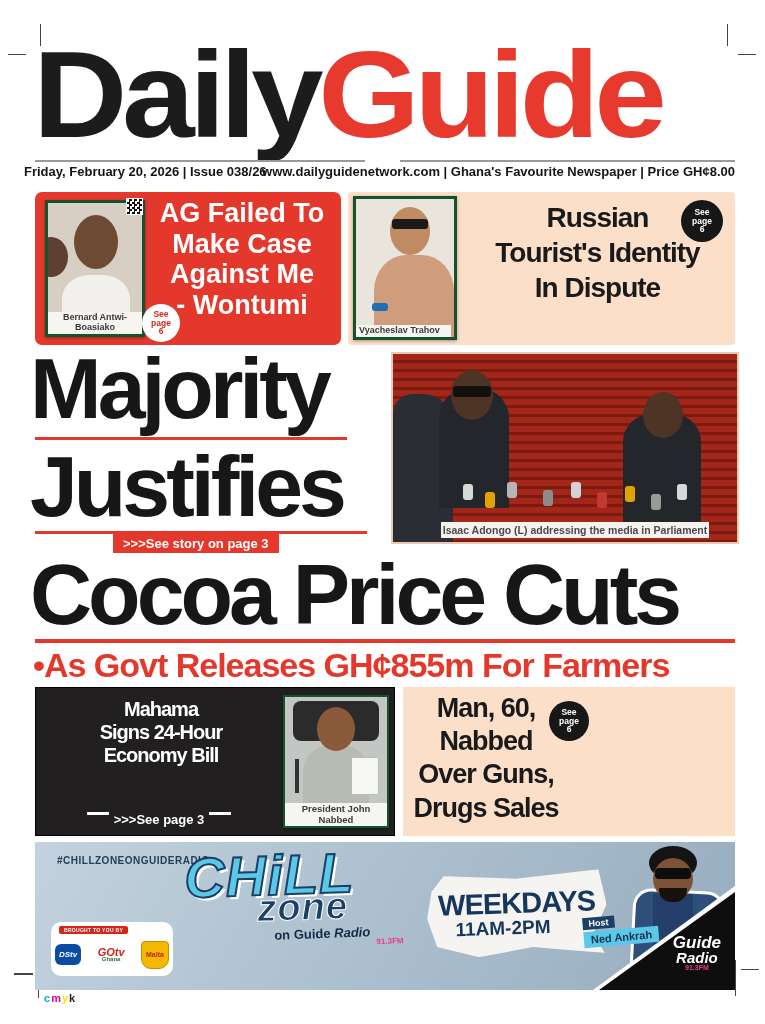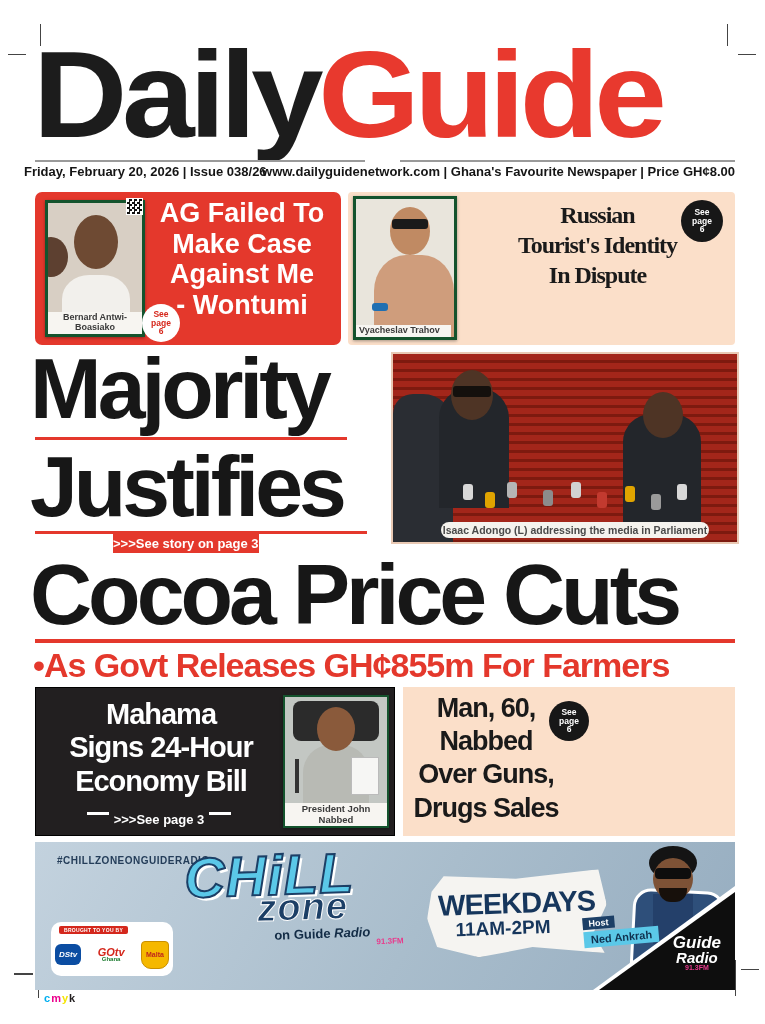--- a/index.html
+++ b/index.html
@@ -37,30 +37,30 @@
   .badge.black { background:#171717; color:#fff; }
 
   .hl-white { color:#ffffff; font-weight:800; text-align:center; }
   .hl-black { color:#1a1a1a; font-weight:800; text-align:center; }
 
   
   .lead-hl { position:absolute; left:30px; color:#171717; font-weight:800; font-size:86px;
              letter-spacing:-4px; line-height:0.9; }
   .red-underline { position:absolute; background:#e4382c; }
   .kicker { position:absolute; left:113px; top:534px; background:#e4382c; color:#fff;
-            font-size:13px; font-weight:800; padding:2px 0; }
+            font-size:13px; font-weight:800; padding:2px 10px; }
   .subhead { position:absolute; left:33px; top:646px; color:#e4382c; font-weight:800;
              font-size:34px; letter-spacing:-1px; white-space:nowrap; }
 
   
   .lead-photo { position:absolute; left:391px; top:352px; width:344px; height:188px; overflow:hidden;
                 border:2px solid #e9c9b4; background:repeating-linear-gradient(180deg,#a3261a 0 6px,#7d1a0f 6px 9px); }
   .fig { position:absolute; }
   .lead-caption { position:absolute; left:48px; right:28px; bottom:4px; background:#f5f3ee; color:#4a4a4a;
-                  font-size:10.5px; font-weight:700; text-align:center; padding:2px 0;border-radius:8px; }
+                  font-size:10.5px; font-weight:700; text-align:center; padding:2px 0; }
 
   
   .seepage-wrap { position:absolute; left:0; right:112px; top:124px; display:flex; align-items:flex-start; justify-content:center; gap:5px; }
   .seepage-dash { width:22px; height:3px; background:#fff; }
   .seepage-text { color:#fff; font-size:13px; font-weight:800; }
 
   
   .banner { position:absolute; left:35px; top:842px; width:700px; height:148px; overflow:hidden;
             background:linear-gradient(120deg,#c3d2de 0%,#a9bdcc 55%,#96adc0 100%); }
   .hashtag { position:absolute; left:22px; top:13px; font-size:10px; font-weight:800; color:#243d59; letter-spacing:.5px; }
@@ -154,21 +154,21 @@
   </div>
 
   <div class="box-peach1">
     <div class="photo" style="left:5px; top:4px; width:104px; height:144px; background:#e9e5dc;">
       <div class="torso" style="left:18px; top:56px; width:80px; height:90px; background:#cf9d7c;"></div>
       <div class="head" style="left:34px; top:8px; width:40px; height:48px; background:#c08a63;"></div>
       <div class="abs" style="left:36px; top:20px; width:36px; height:10px; background:#1a1a1a; border-radius:3px;"></div>
       <div class="abs" style="left:16px; top:104px; width:16px; height:8px; background:#1f6fb2; border-radius:3px;"></div>
       <div class="caption-strip" style="text-align:left; padding-left:3px; right:auto; width:92px;">Vyacheslav Trahov</div>
     </div>
-    <div class="hl-black pre" style="position:absolute; left:118px; right:6px; top:8px; font-size:24px; line-height:1.25; letter-spacing:-1px;font-family:Liberation Serif, serif;">Russian
+    <div class="hl-black pre" style="position:absolute; left:118px; right:6px; top:8px; font-size:28px; line-height:1.25; letter-spacing:-1px;">Russian
 Tourist's Identity
 In Dispute</div>
     <div class="badge black pre" style="right:12px; top:8px; width:42px; height:42px;">See
 page
 6</div>
   </div>
 
   <div class="lead-hl" style="top:350px;">Majority</div>
   <div class="red-underline" style="left:35px; top:437px; width:312px; height:3px;"></div>
   <div class="lead-hl" style="top:448px;">Justifies</div>
@@ -192,21 +192,21 @@
     <div class="mic" style="left:204px; top:138px; background:#c23a2f;"></div>
     <div class="mic" style="left:232px; top:132px; background:#e0a400;"></div>
     <div class="mic" style="left:258px; top:140px; background:#9a9a9a;"></div>
     <div class="mic" style="left:284px; top:130px; background:#d8d8d8;"></div>
     <div class="lead-caption">Isaac Adongo (L) addressing the media in Parliament</div>
   </div>
 
   <div class="subhead"><span>•</span><span>As Govt Releases GH¢855m For Farmers</span></div>
 
   <div class="box-black">
-    <div class="hl-white pre" style="position:absolute; left:2px; top:10px; width:246px; font-size:29px; line-height:1.15; letter-spacing:-1px;">Mahama
+    <div class="hl-white pre" style="position:absolute; left:2px; top:10px; width:246px; font-size:20px; line-height:1.15; letter-spacing:-1px;">Mahama
 Signs 24-Hour
 Economy Bill</div>
     <div class="seepage-wrap">
       <div class="seepage-dash"></div>
       <div class="seepage-text">&gt;&gt;&gt;See page 3</div>
       <div class="seepage-dash"></div>
     </div>
     <div class="photo" style="right:5px; top:7px; width:106px; height:133px; background:#c3c7c3; border-width:2px;">
       <div class="fig" style="left:8px; top:4px; width:86px; height:40px; background:#2b2b2b; border-radius:8px;"></div>
       <div class="torso" style="left:18px; top:48px; width:66px; height:70px; background:#b8bab4;"></div>

